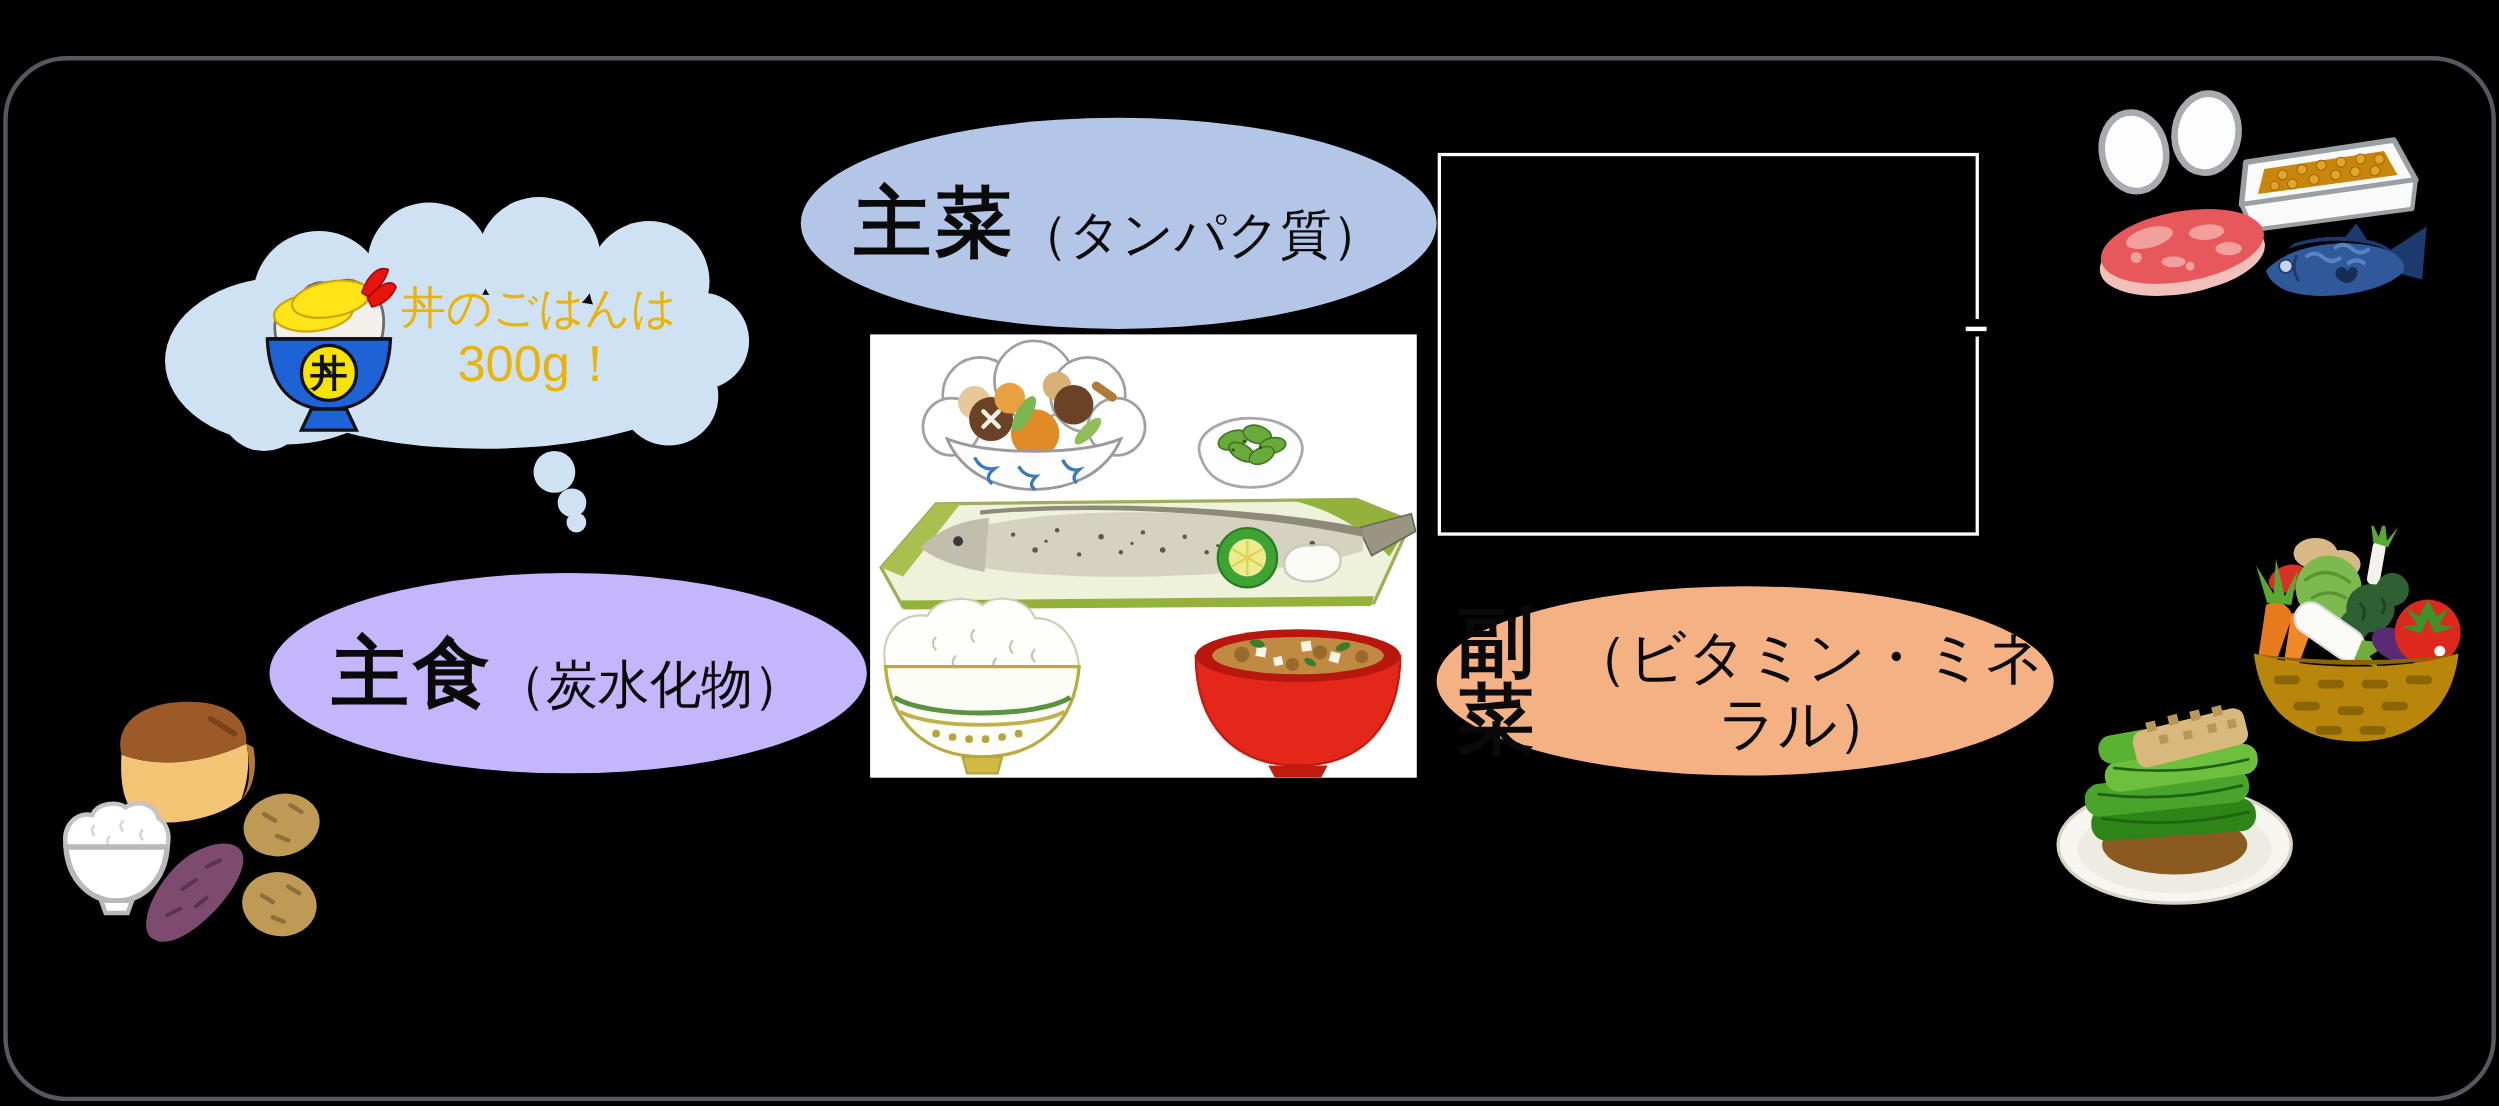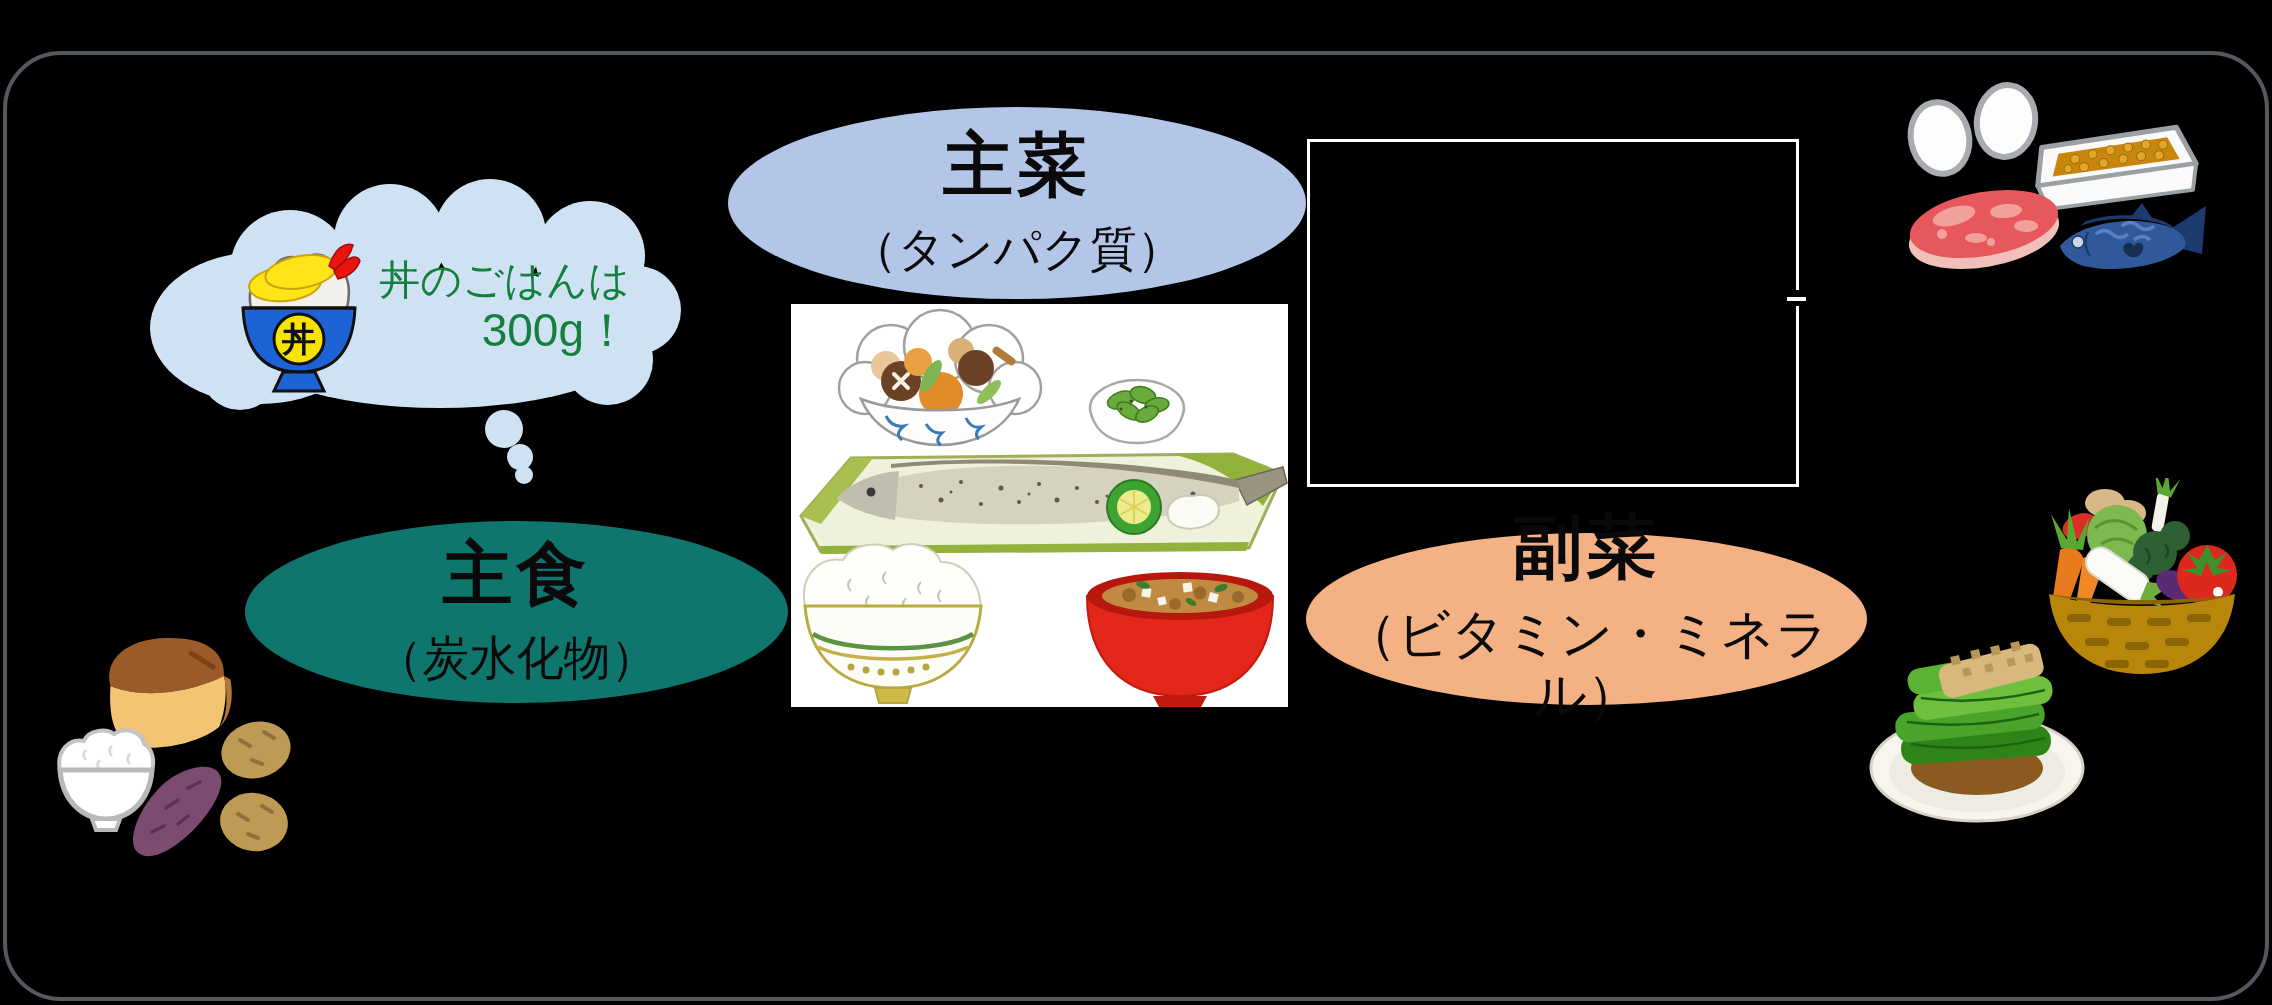--- a/index.html
+++ b/index.html
@@ -2,27 +2,27 @@
 <html><head>
 <meta charset="utf-8">
 <style>
   html,body{margin:0;padding:0;background:#000;}
   .canvas{position:relative;width:2272px;height:1005px;background:#000;overflow:hidden;
           font-family:"Liberation Sans","DejaVu Sans",sans-serif;color:#0a0a0a;}
   .frame{position:absolute;left:3px;top:51px;width:2266px;height:950px;box-sizing:border-box;
          border:4px solid #54585f;border-radius:58px;}
   .abs{position:absolute;}
   
-  .cat-ellipse{position:absolute;border-radius:50%;display:flex;flex-direction:column;
+  .cat-ellipse{position:absolute;border-radius:50%;display:flex;flex-direction:row;
                align-items:center;justify-content:center;text-align:center;}
   .cat-title{font-weight:800;font-size:70px;line-height:1.02;letter-spacing:4px;}
   .cat-sub{font-size:47px;line-height:1.15;margin-top:20px;}
   .fukusai .cat-sub{font-size:53px;}
   
-  .thought-text{position:absolute;left:350px;top:258px;width:280px;text-align:right;color:#15803d;}
+  .thought-text{position:absolute;left:350px;top:258px;width:280px;text-align:center;color:#eab308;}
   .thought-line1{font-size:41px;line-height:1.1;}
   .thought-line2{font-size:46px;line-height:1.18;}
   
   .whitebox{position:absolute;left:1307px;top:139px;width:492px;height:348px;box-sizing:border-box;
             border:3px solid #fff;background:transparent;}
   .whitebox-gap{position:absolute;left:1792px;top:290px;width:13px;height:16px;background:#000;}
   .whitebox-dash{position:absolute;left:1787px;top:297px;width:19px;height:4px;background:#fff;}
   
   .meal-photo{position:absolute;left:791px;top:304px;width:497px;height:403px;background:#fff;}
   svg{display:block;}
@@ -125,21 +125,21 @@
       <path d="M204,156 q-6,12 2,24" stroke="#1c3a6e" stroke-width="2.5" fill="none"></path>
       <path d="M240,176 C236,167 248,163 250,171 C252,163 263,167 258,176 C254,183 246,183 240,176 Z" fill="#152e52"></path>
       <g stroke="#5b82c0" stroke-width="3.5" fill="none">
         <path d="M212,158 q8,-7 16,0 q8,7 16,0"></path>
         <path d="M238,150 q8,-7 16,0 q8,7 16,0"></path>
         <path d="M250,164 q8,-7 16,0"></path>
       </g>
     </g>
   </svg>
 
-  <div class="cat-ellipse shushoku" style="left: 245px; top: 521px; width: 543px; height: 182px; background-color: #0f766e;">
+  <div class="cat-ellipse shushoku" style="left: 245px; top: 521px; width: 543px; height: 182px; background-color: #c4b5fd;">
     <div class="cat-title">主食</div>
     <div class="cat-sub">（炭水化物）</div>
   </div>
 
   <div class="meal-photo">
     <svg width="497" height="403" viewBox="0 0 497 403">
 
       <g>
         <g fill="#ffffff" stroke="#a0a0a0" stroke-width="2.5">
           <circle cx="100" cy="55" r="34"></circle>

